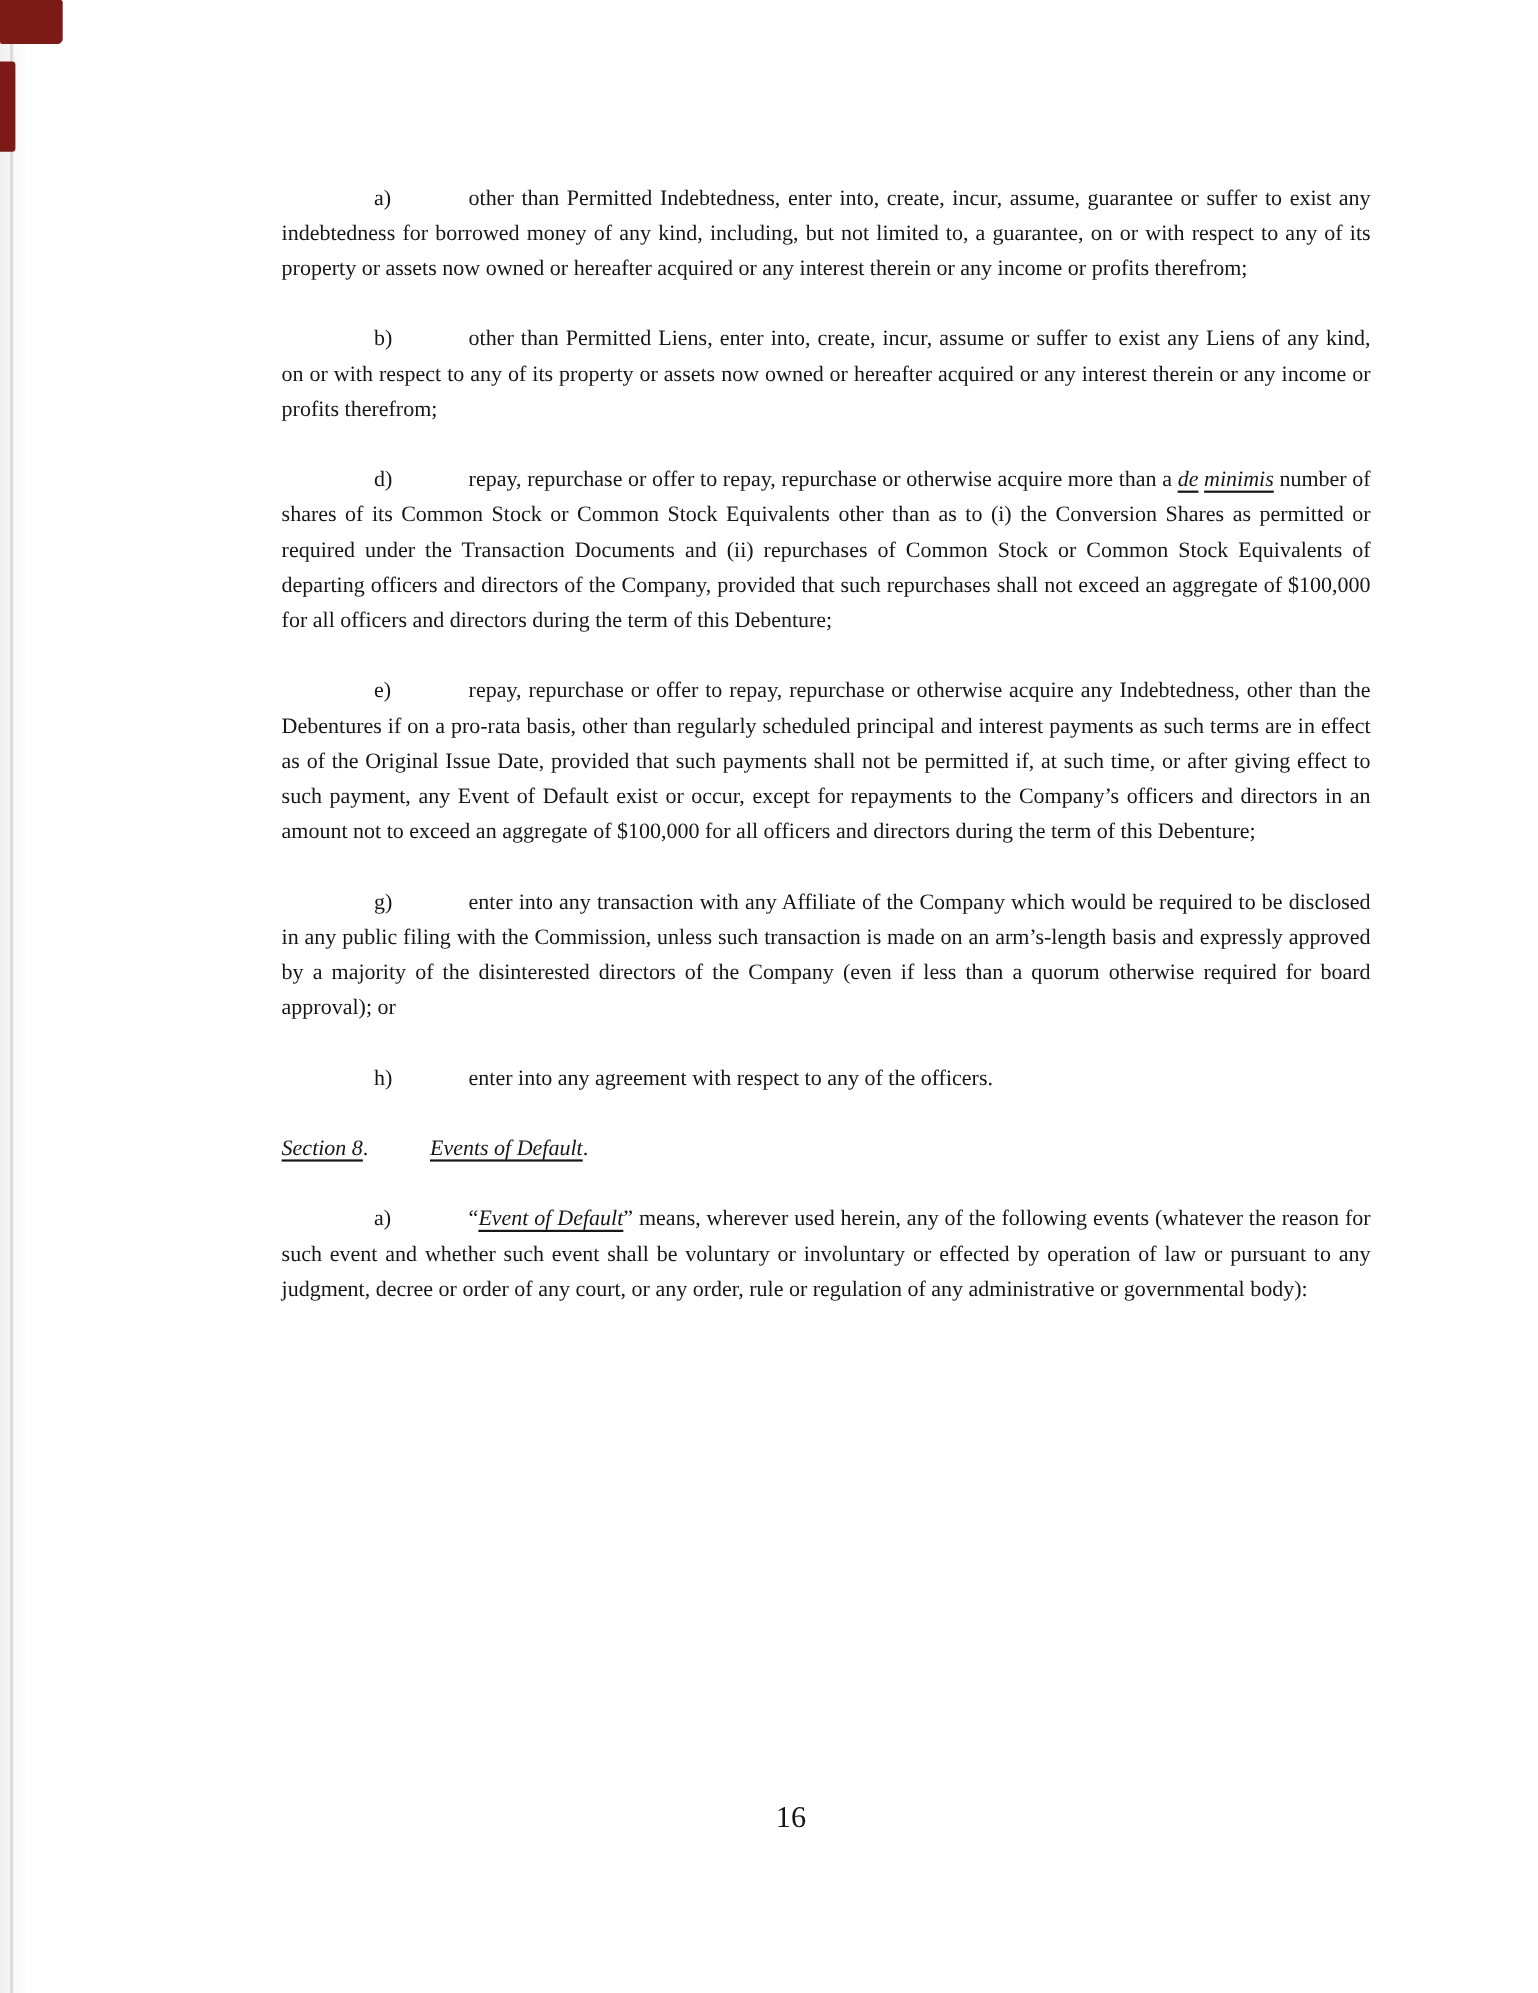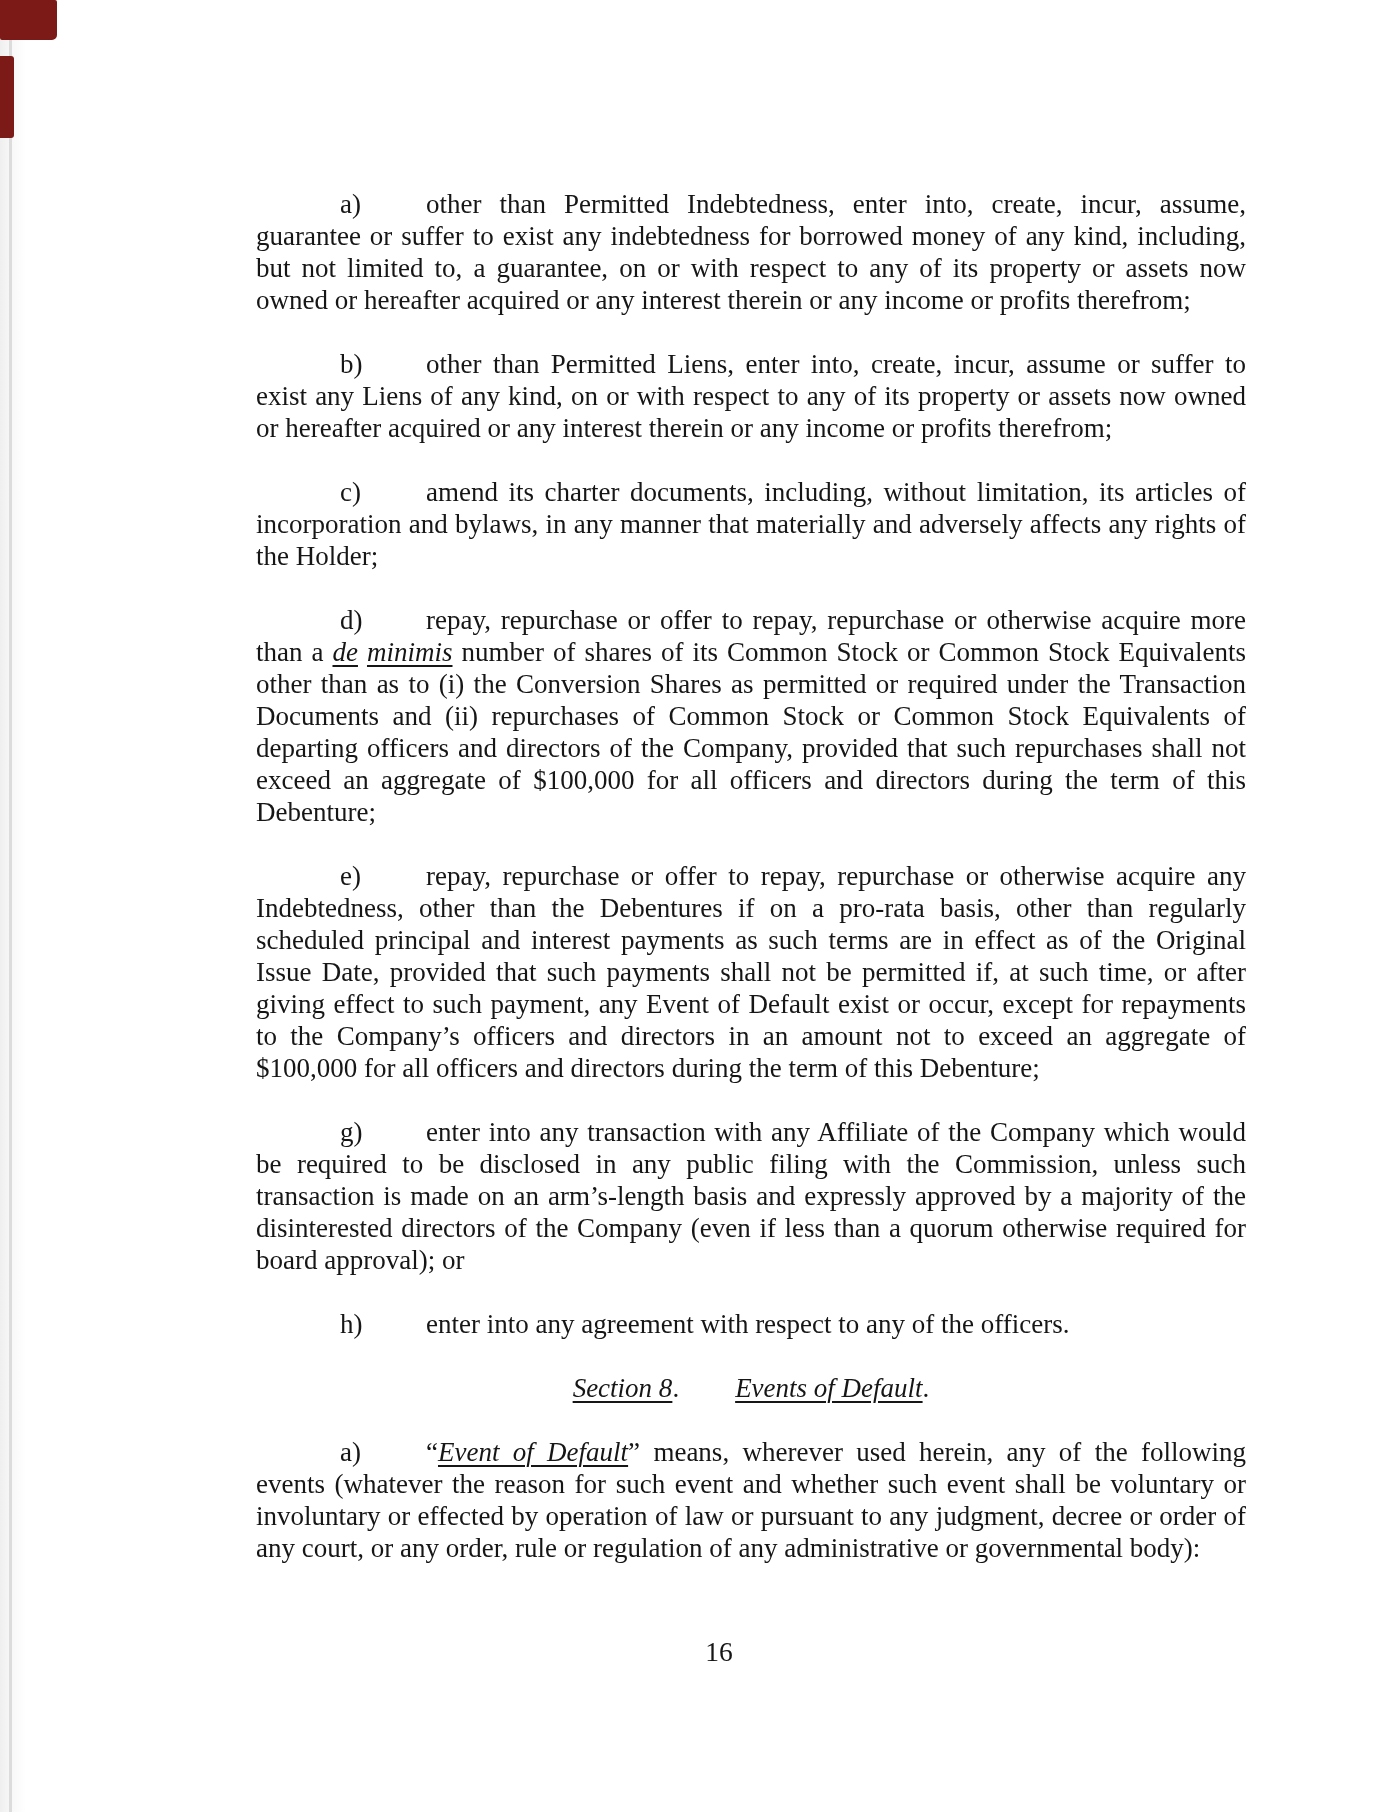--- a/index.html
+++ b/index.html
@@ -39,43 +39,43 @@
   .edge-mark {
     position: absolute;
     left: 0; top: 56px;
     width: 14px; height: 82px;
     background: #7c1a18;
     border-radius: 0 3px 3px 0;
   }
   .doc {
     position: absolute;
     left: 256px;
-    top: 188px;
+    top: 164px;
     width: 990px;
-    font-size: 27px;
+    font-size: 20px;
     line-height: 32px;
     text-align: justify;
   }
   p.para {
     margin: 0 0 32px 0;
   }
   .plabel {
     display: inline-block;
     margin-left: 84px;
     width: 86px;
   }
   .u {
     text-decoration: underline;
     text-decoration-thickness: 2px;
     text-underline-offset: 4px;
     font-style: italic;
   }
   p.section-heading {
     margin: 0 0 32px 0;
-    text-align: center;
+    text-align: left;
   }
   .heading-gap {
     display: inline-block;
     width: 56px;
   }
   .page-number {
     position: absolute;
     left: 0; top: 1636px;
     width: 1398px;
     text-align: center;
@@ -91,21 +91,20 @@
 <div class="scan-edge-line"></div>
 <div class="corner-mark"></div>
 <div class="edge-mark"></div>
 
 <div class="doc">
 
   <p class="para"><span class="plabel">a)</span><span>other than Permitted Indebtedness, enter into, create, incur, assume, guarantee or suffer to exist any indebtedness for borrowed money of any kind, including, but not limited to, a guarantee, on or with respect to any of its property or assets now owned or hereafter acquired or any interest therein or any income or profits therefrom;</span></p>
 
   <p class="para"><span class="plabel">b)</span><span>other than Permitted Liens, enter into, create, incur, assume or suffer to exist any Liens of any kind, on or with respect to any of its property or assets now owned or hereafter acquired or any interest therein or any income or profits therefrom;</span></p>
 
-  <p class="para"><span class="plabel">c)</span><span>amend its charter documents, including, without limitation, its articles of incorporation and bylaws, in any manner that materially and adversely affects any rights of the Holder;</span></p>
 
   <p class="para"><span class="plabel">d)</span><span>repay, repurchase or offer to repay, repurchase or otherwise acquire more than a </span><span class="u">de</span><span> </span><span class="u">minimis</span><span> number of shares of its Common Stock or Common Stock Equivalents other than as to (i) the Conversion Shares as permitted or required under the Transaction Documents and (ii) repurchases of Common Stock or Common Stock Equivalents of departing officers and directors of the Company, provided that such repurchases shall not exceed an aggregate of $100,000 for all officers and directors during the term of this Debenture;</span></p>
 
   <p class="para"><span class="plabel">e)</span><span>repay, repurchase or offer to repay, repurchase or otherwise acquire any Indebtedness, other than the Debentures if on a pro-rata basis, other than regularly scheduled principal and interest payments as such terms are in effect as of the Original Issue Date, provided that such payments shall not be permitted if, at such time, or after giving effect to such payment, any Event of Default exist or occur, except for repayments to the Company’s officers and directors in an amount not to exceed an aggregate of $100,000 for all officers and directors during the term of this Debenture;</span></p>
 
 
   <p class="para"><span class="plabel">g)</span><span>enter into any transaction with any Affiliate of the Company which would be required to be disclosed in any public filing with the Commission, unless such transaction is made on an arm’s-length basis and expressly approved by a majority of the disinterested directors of the Company (even if less than a quorum otherwise required for board approval); or</span></p>
 
   <p class="para"><span class="plabel">h)</span><span>enter into any agreement with respect to any of the officers.</span></p>
 

